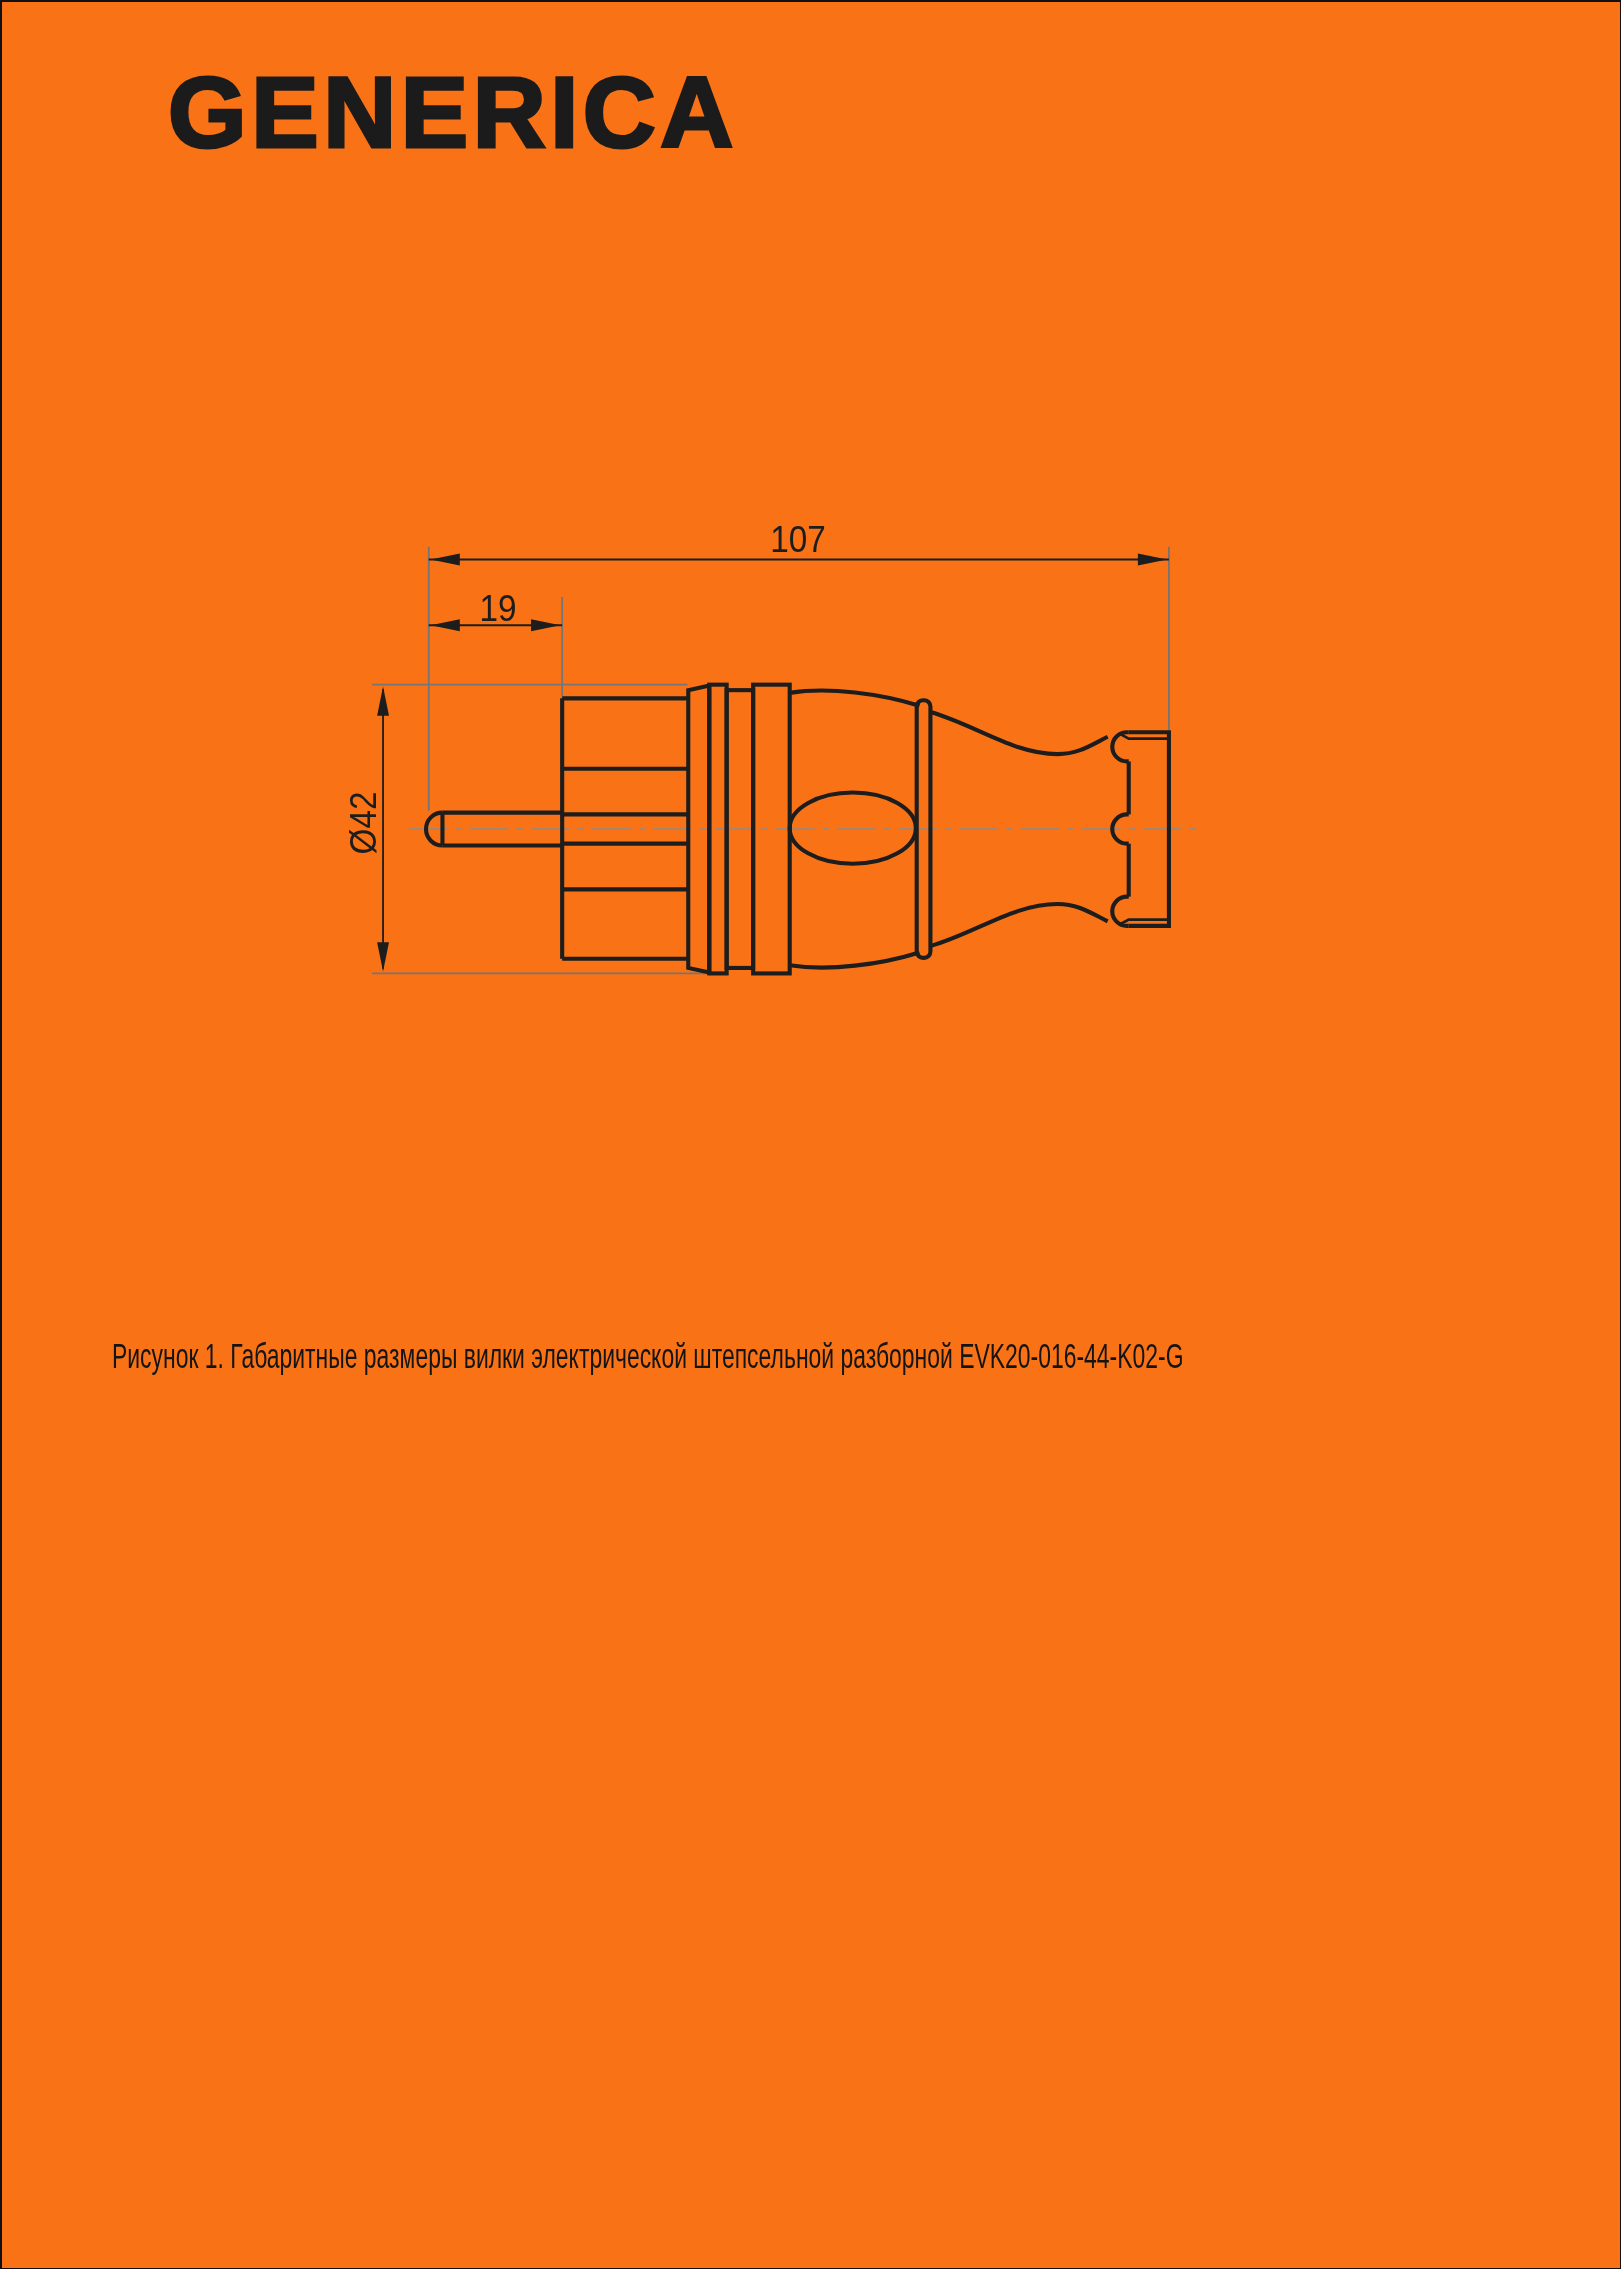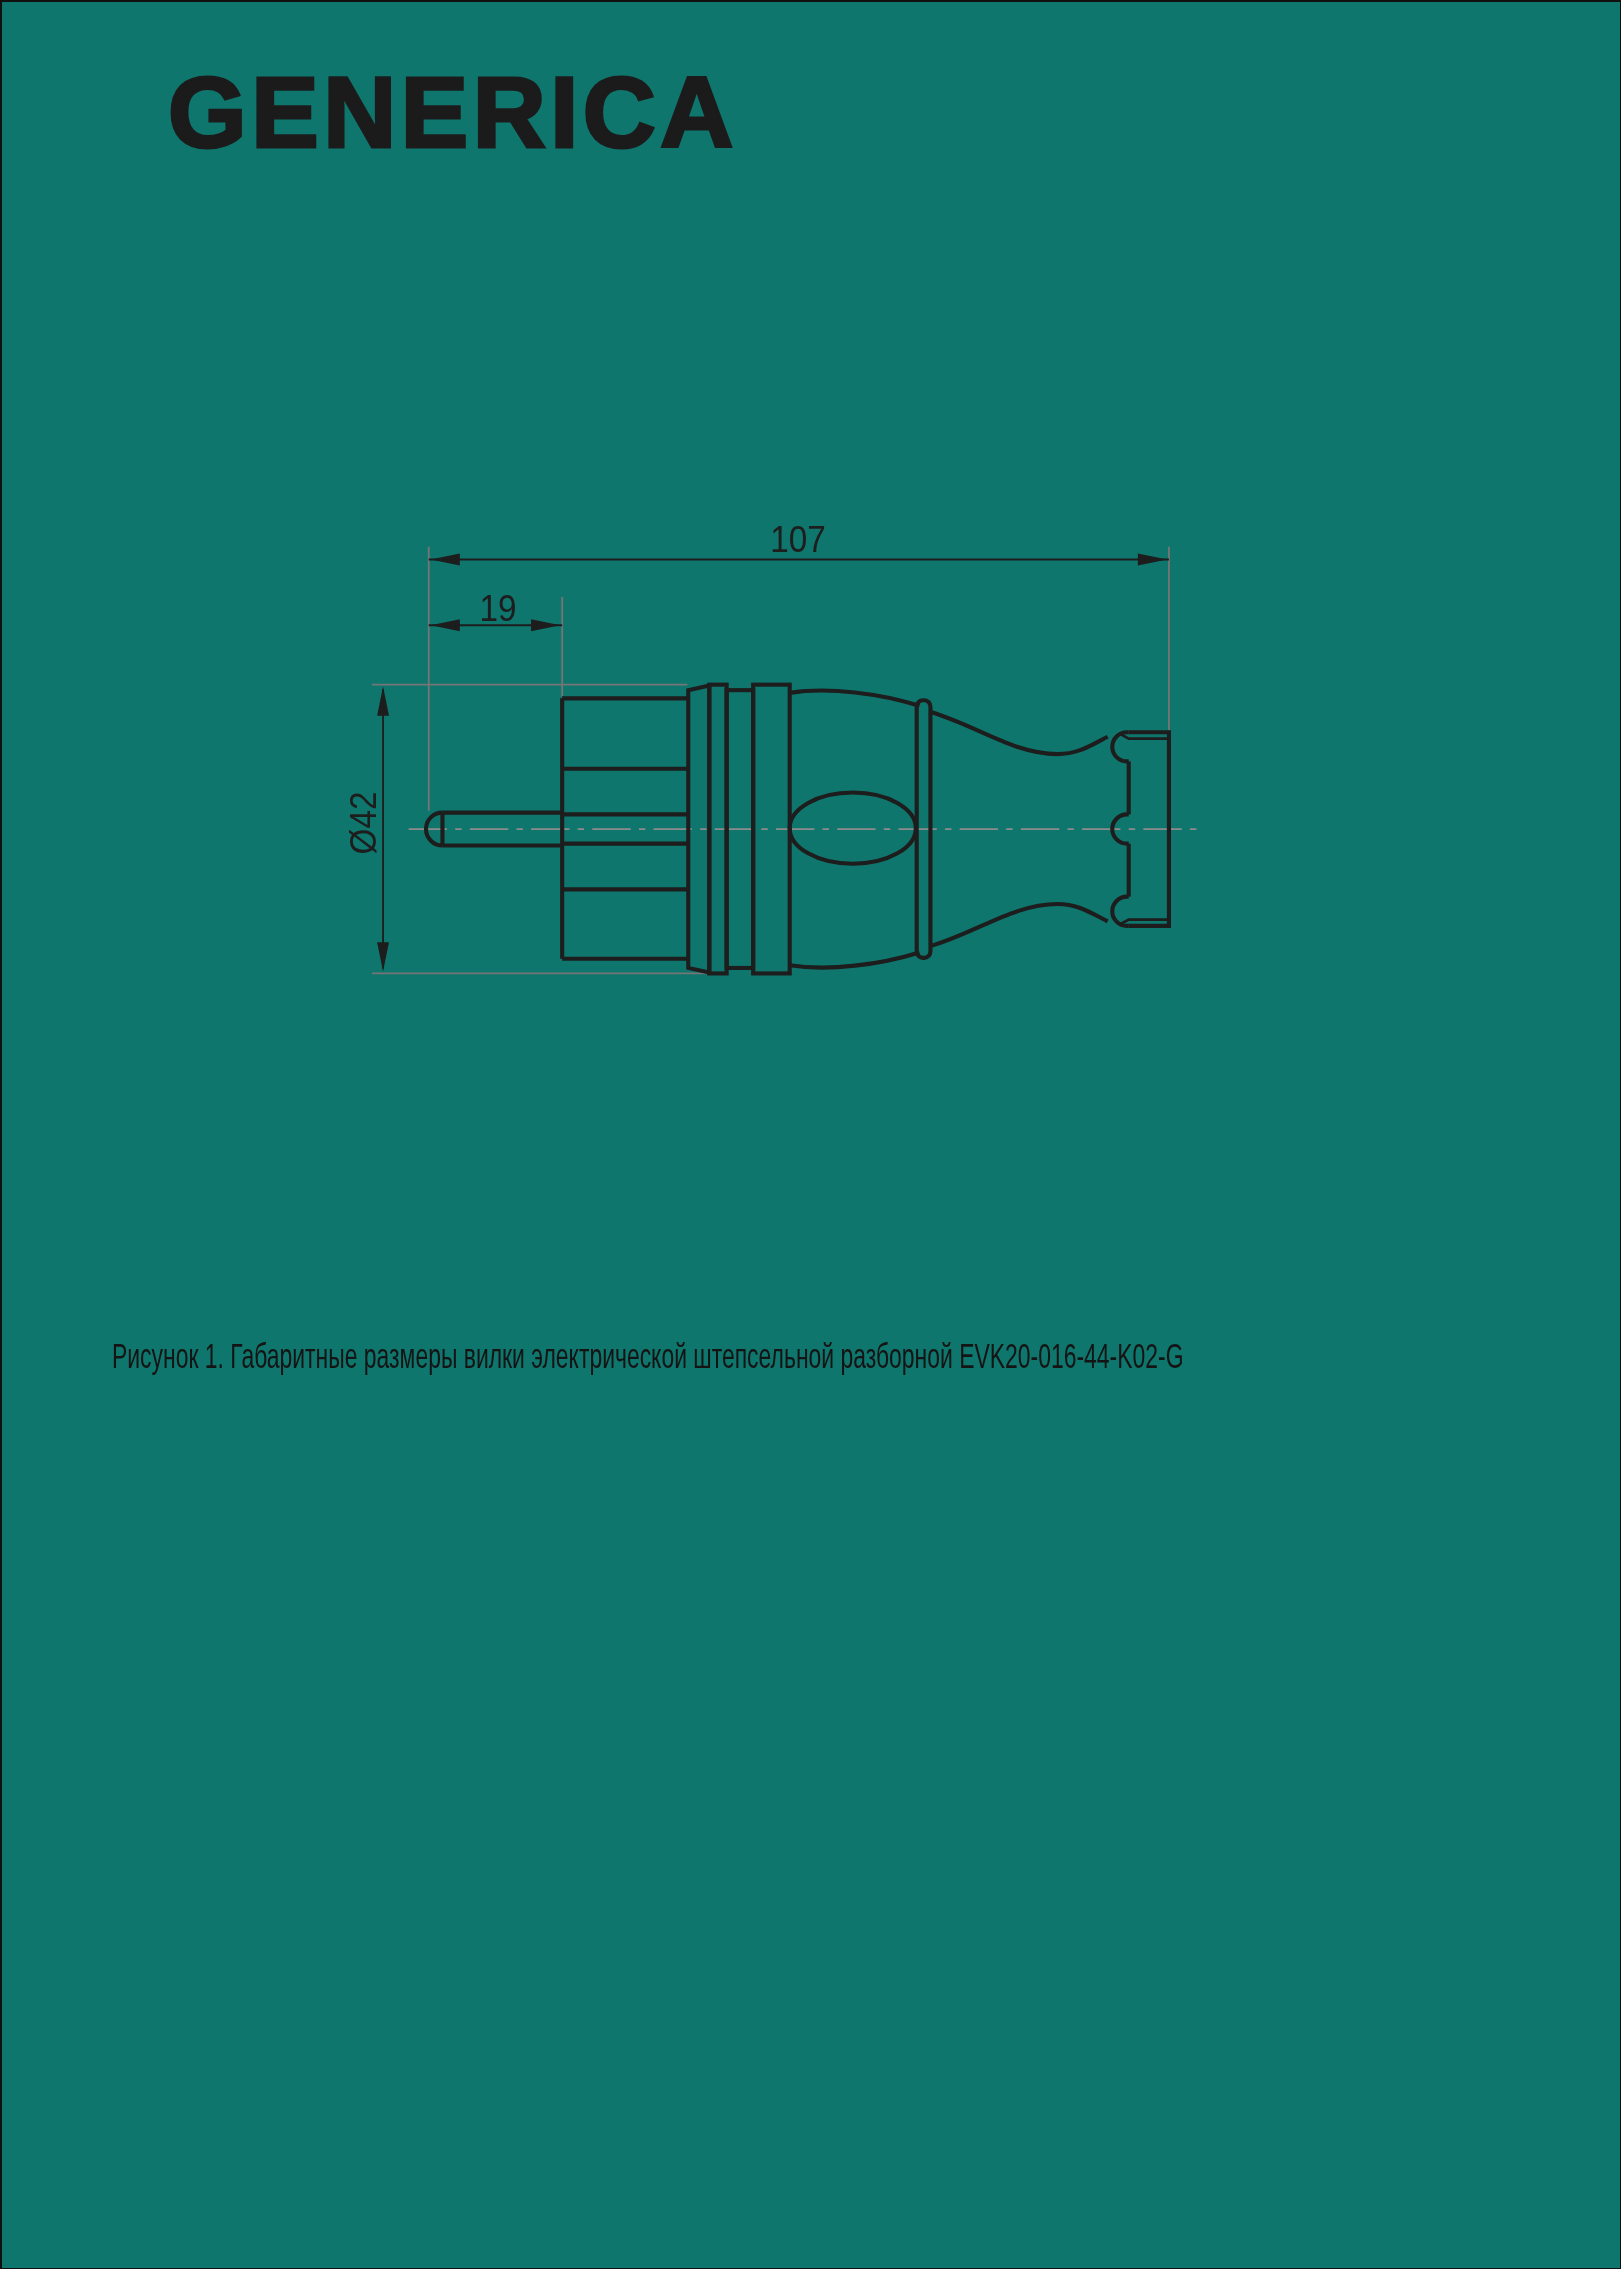--- a/index.html
+++ b/index.html
@@ -1,19 +1,19 @@
 <!DOCTYPE html>
 <html style="font-size:14.6px"><head>
 <meta charset="utf-8">
 <style>
   html,body{margin:0;padding:0;background:#ffffff;}
   .page{
     position:relative;
     width:1622px;height:2270px;
-    background:#0f766e;
+    background:#f97316;
     box-sizing:border-box;
     border:2.7px solid #101010;
     overflow:hidden;
     font-family:"Liberation Sans", sans-serif;
   }
   .logo{
     position:absolute;
     left:166px;top:60px;
     font-size:101px;
     font-weight:bold;

